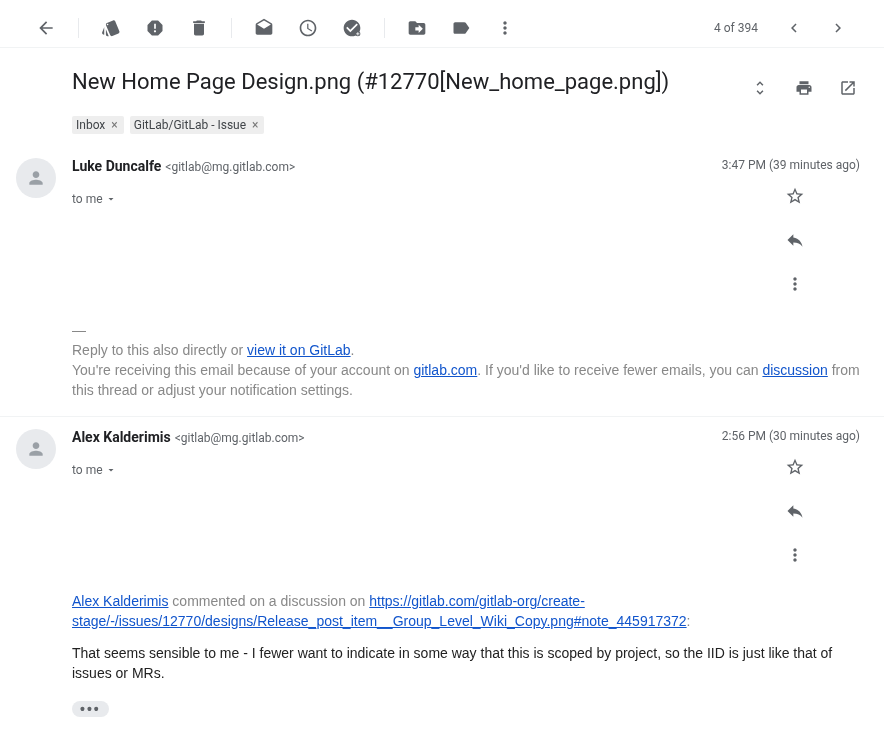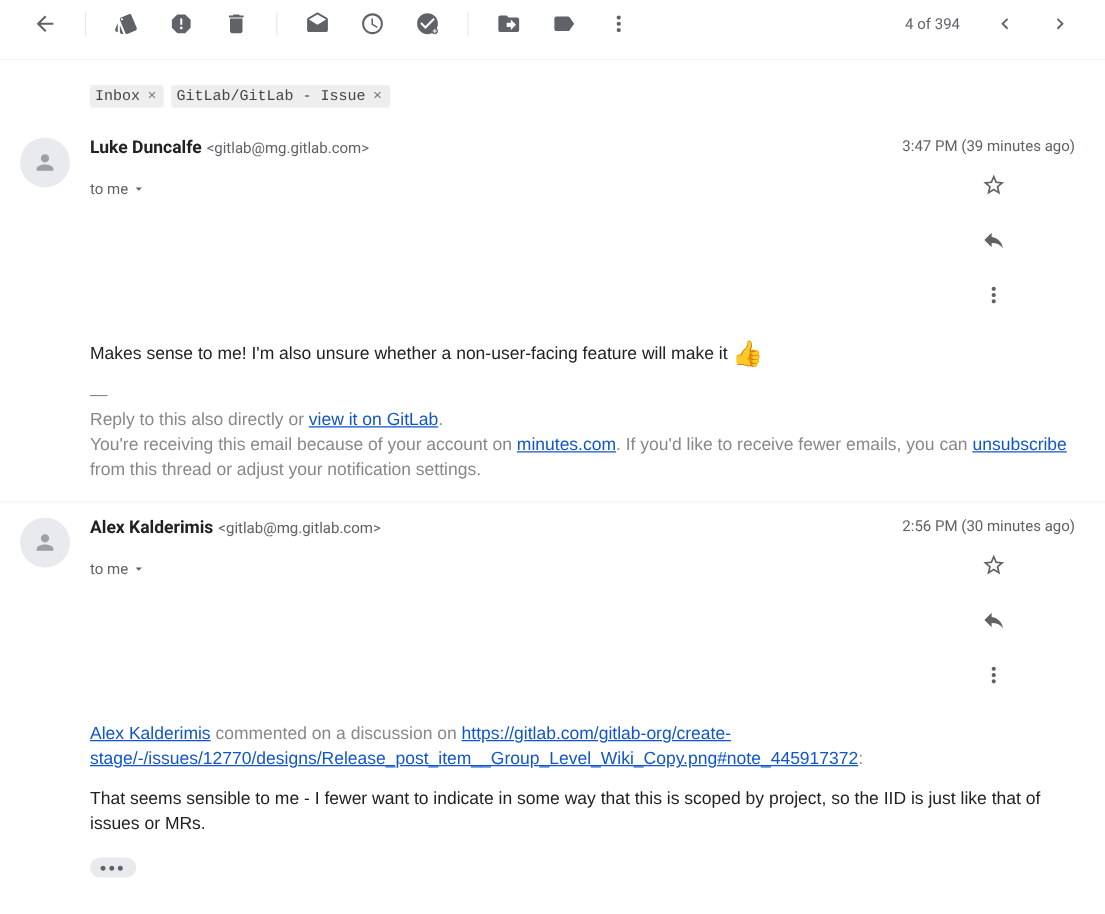--- a/index.html
+++ b/index.html
@@ -5,22 +5,22 @@
     * { box-sizing: border-box; margin: 0; padding: 0; }
     body {
       font-family: 'Google Sans', Roboto, Arial, sans-serif;
       font-size: 14px;
       color: #202124;
       background: #fff;
       width: 884px;
     }
     .toolbar {
       display: flex;
-      align-items: flex-end;
-      padding: 8px 16px;
+      align-items: flex-start;
+      padding: 8px 26px;
       height: 48px;
       border-bottom: 1px solid #f1f3f4;
     }
     .toolbar-left { display: flex; align-items: center; gap: 4px; }
     .toolbar-right { display: flex; align-items: center; margin-left: auto; gap: 4px; }
     .icon-btn {
       width: 40px; height: 40px;
       display: flex; align-items: center; justify-content: center;
       border-radius: 50%; cursor: pointer;
       color: #5f6368;
@@ -36,21 +36,21 @@
       padding: 0 16px 8px 72px;
     }
     .subject {
       font-size: 22px;
       font-weight: 400;
       color: #202124;
       flex: 1;
       line-height: 28px;
     }
     .subject-actions { display: flex; gap: 4px; }
-    .labels-row { padding: 0 16px 12px 72px; display: flex; gap: 6px; flex-wrap: wrap; font-family: Liberation Mono, monospace; }
+    .labels-row { padding: 0 16px 12px 72px; display: flex; gap: 6px; flex-wrap: wrap; }
     .label-chip {
       background: #eee;
       color: #414549;
       font-size: 12px;
       padding: 2px 4px;
       border-radius: 2px;
       display: inline-flex;
       align-items: center;
       gap: 4px;
       cursor: pointer;
@@ -188,20 +188,40 @@
     </div>
     <div class="icon-btn">
       <svg class="sm" viewBox="0 0 24 24">
           <path d="M10 6L8.59 7.41 13.17 12l-4.58 4.59L10 18l6-6z"></path>
         </svg>
     </div>
   </div>
 </div>
 
 <div class="thread">
+  <div class="subject-row">
+    <h2 class="subject">New Home Page Design.png (#12770[New_home_page.png])</h2>
+    <div class="subject-actions">
+      <div class="icon-btn">
+        <svg class="sm" viewBox="0 0 24 24">
+            <path d="M12 5.83L15.17 9l1.41-1.41L12 3 7.41 7.59 8.83 9 12 5.83zm0 12.34L8.83 15l-1.41 1.41L12 21l4.59-4.59L15.17 15 12 18.17z" transform="rotate(180 12 12)"></path>
+          </svg>
+      </div>
+      <div class="icon-btn">
+        <svg class="sm" viewBox="0 0 24 24">
+            <path d="M19 8H5c-1.66 0-3 1.34-3 3v6h4v4h12v-4h4v-6c0-1.66-1.34-3-3-3zm-3 11H8v-5h8v5zm3-7c-.55 0-1-.45-1-1s.45-1 1-1 1 .45 1 1-.45 1-1 1zm-1-9H6v4h12V3z"></path>
+          </svg>
+      </div>
+      <div class="icon-btn">
+        <svg class="sm" viewBox="0 0 24 24">
+            <path d="M19 19H5V5h7V3H5c-1.11 0-2 .9-2 2v14c0 1.1.89 2 2 2h14c1.1 0 2-.9 2-2v-7h-2v7zM14 3v2h3.59l-9.83 9.83 1.41 1.41L19 6.41V10h2V3h-7z"></path>
+          </svg>
+      </div>
+    </div>
+  </div>
   <div class="labels-row">
     <span class="label-chip">
       <span>Inbox</span>
       <span class="label-x">×</span>
     </span>
     <span class="label-chip">
       <span>GitLab/GitLab - Issue</span>
       <span class="label-x">×</span>
     </span>
   </div>
@@ -238,27 +258,24 @@
             </svg>
         </div>
         <div class="icon-btn">
           <svg viewBox="0 0 24 24">
               <path d="M12 8c1.1 0 2-.9 2-2s-.9-2-2-2-2 .9-2 2 .9 2 2 2zm0 2c-1.1 0-2 .9-2 2s.9 2 2 2 2-.9 2-2-.9-2-2-2zm0 6c-1.1 0-2 .9-2 2s.9 2 2 2 2-.9 2-2-.9-2-2-2z"></path>
             </svg>
         </div>
       </div>
     </div>
     <div class="msg-body">
-      <p>
-        <span>Makes sense to me! I'm also unsure whether a non-user-facing feature will make it </span><span class="thumbsup">👍</span>
-      </p>
       <div class="hr-dash">—</div>
       <p class="gray" style="margin-bottom:0">
         <span>Reply to this also directly or </span><a class="link">view it on GitLab</a>.<br>
-        <span>You're receiving this email because of your account on </span><a class="link">minutes.com</a><span>. If you'd like to receive fewer emails, you can </span><a class="link">unsubscribe</a><span> from this thread or adjust your notification settings.</span>
+        <span>You're receiving this email because of your account on </span><a class="link">gitlab.com</a><span>. If you'd like to receive fewer emails, you can </span><a class="link">discussion</a><span> from this thread or adjust your notification settings.</span>
       </p>
     </div>
   </div>
 
   <div class="message" style="border-bottom:none">
     <div class="msg-header">
       <div class="avatar">
         <svg viewBox="0 0 24 24">
             <path d="M12 12c2.21 0 4-1.79 4-4s-1.79-4-4-4-4 1.79-4 4 1.79 4 4 4zm0 2c-2.67 0-8 1.34-8 4v2h16v-2c0-2.66-5.33-4-8-4z"></path>
           </svg>

